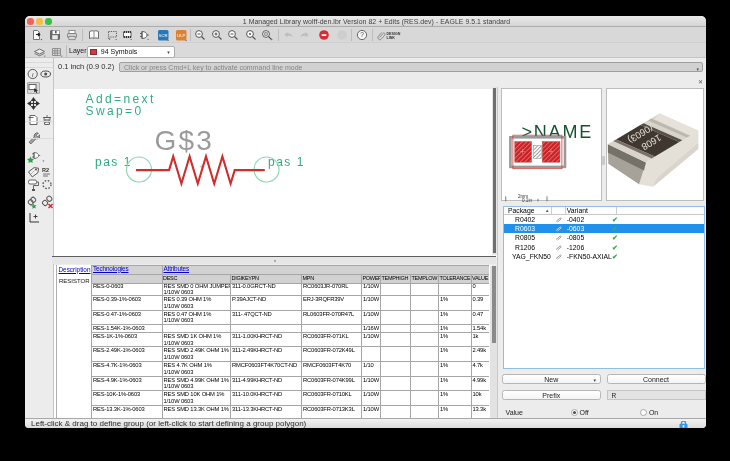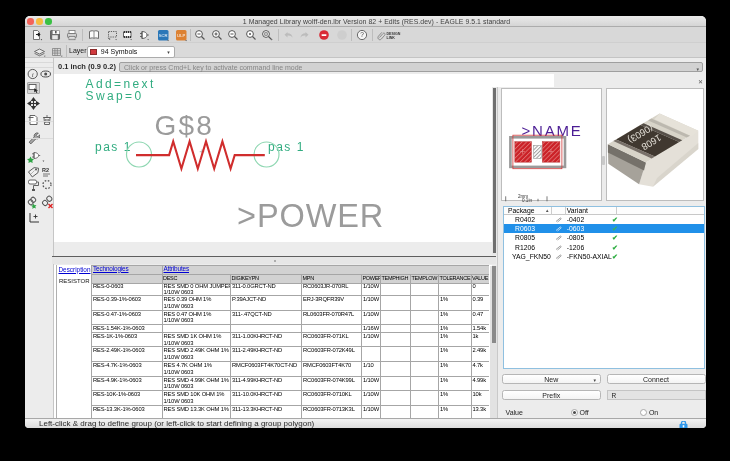--- a/index.html
+++ b/index.html
@@ -9,31 +9,31 @@
 #titlebar{position:absolute;left:0;top:0;width:681px;height:11px;background:linear-gradient(#eaeaea,#d5d5d5);border-bottom:1px solid #acacac}
 .tl{position:absolute;top:2.3px;width:6.4px;height:6.4px;border-radius:50%}
 #title{position:absolute;left:0;top:0;width:681px;height:11px;line-height:12px;text-align:center;font-size:6.9px;letter-spacing:0.05px;color:#3f3f3f;text-indent:22px}
 
 #tb1{position:absolute;left:0;top:11px;width:681px;height:16px;background:#d8d8d8;border-bottom:1px solid #cfcfcf}
 #tb2{position:absolute;left:0;top:27px;width:681px;height:15px;background:#dadada;border-bottom:1px solid #c4c4c4}
 .sep{position:absolute;top:2px;width:1px;height:12px;background:#bdbdbd}
 .ticon{position:absolute;top:2px}
 
 #cmdrow{position:absolute;left:29px;top:42px;width:652px;height:18.5px;background:#ececec}
-#coord{position:absolute;left:33px;top:46px;font-size:7.5px;font-weight:bold;color:#2b2b2b}
+#coord{position:absolute;left:33px;top:46px;font-size:7.5px;font-weight:normal;color:#2b2b2b}
 #cmdin{position:absolute;left:94px;top:45.5px;width:584px;height:10.5px;background:#d2d2d2;border:1px solid #9f9f9f;border-radius:2px;font-size:7px;color:#868686;line-height:9px;padding-left:4px}
 #cmdin .dn{position:absolute;right:3px;top:2px;font-size:5px;color:#555}
 
 #sidebar{position:absolute;left:0;top:42px;width:29px;height:359.5px;background:#ececec;border-right:1px solid #c6c6c6}
 .sbline{position:absolute;left:0;width:28px;height:1px;background:#d9d9d9}
 
 #notif{position:absolute;left:29px;top:60.5px;width:652px;height:10px;background:#d6ebf7;font-size:7.2px;color:#1c1c1c;text-align:center;line-height:10.5px;padding-right:10px}
 #notifx{position:absolute;left:673px;top:60.5px;font-size:6px;color:#555;line-height:10px}
 
-#canvas{position:absolute;left:29px;top:58px;width:500px;height:168px;background:#fff;overflow:hidden}
+#canvas{position:absolute;left:29px;top:73px;width:500px;height:168px;background:#fff;overflow:hidden}
 .grn{color:#31ac80;position:absolute;white-space:pre}
 .gry{color:#9b9b9b;position:absolute;white-space:pre}
 #vscroll1{position:absolute;left:467px;top:70.5px;width:5px;height:168px;background:#e7e7e7}
 #vthumb1{position:absolute;left:468px;top:72px;width:2.5px;height:165px;background:#6f6f6f}
 #split{position:absolute;left:27px;top:239.5px;width:444px;height:1.7px;background:#5e5e5e}
 #splitband{position:absolute;left:27px;top:241.2px;width:444px;height:7.3px;background:#e6e6e6}
 #splitdot{position:absolute;left:249px;top:243.5px;width:2px;height:2px;border-radius:50%;background:#9a9a9a}
 
 #tblpanel{position:absolute;left:29px;top:248.5px;width:438px;height:153px;background:#fff;overflow:hidden}
 #tblwrap{position:absolute;left:2px;top:0;width:433px;height:153px;border-left:1px solid #b0b0b0;overflow:hidden}
@@ -52,21 +52,21 @@
 
 #pkgtbl{position:absolute;left:478px;top:190px;width:202px;height:162.5px;background:#fff;border:1px solid #8fc0e0;font-size:6.8px}
 .pkgrow{position:absolute;left:0;width:200px;height:9.2px;line-height:9.2px}
 .chk{position:absolute;left:108px;top:0;color:#2fae43;font-weight:bold;font-size:7px}
 
 .btn{position:absolute;height:10px;background:linear-gradient(#ffffff,#f4f4f4);border:1px solid #b6b6b6;border-radius:2.5px;font-size:7px;color:#1d1d1d;text-align:center;line-height:9px}
 #rfield{position:absolute;left:581.5px;top:374px;width:99px;height:10px;background:#e3e3e3;border:1px solid #c4c4c4;font-size:6.5px;color:#222;line-height:9px;padding-left:4px}
 .radio{position:absolute;width:7px;height:7px;border-radius:50%;background:#fff;border:1px solid #a8a8a8}
 .rlbl{position:absolute;font-size:7px;color:#1d1d1d}
 
-#status{position:absolute;left:0;top:401.5px;width:681px;height:10.5px;background:linear-gradient(#f2f2f2,#dcdcdc);border-top:1px solid #a8a8a8;font-size:8px;color:#2a2a2a;line-height:10px;padding-left:14px}
+#status{position:absolute;left:0;top:401.5px;width:681px;height:10.5px;background:linear-gradient(#f2f2f2,#dcdcdc);border-top:1px solid #a8a8a8;font-size:8px;color:#2a2a2a;line-height:10px;padding-left:6px}
 </style></head><body>
 <div id="win">
 <div id="titlebar">
 <div class="tl" style="left:2.3px;background:#f4635a"></div>
 <div class="tl" style="left:11.3px;background:#f6bd40"></div>
 <div class="tl" style="left:20.3px;background:#3ac043"></div>
 <div id="title">1 Managed Library wolff-den.lbr Version 82 + Edits (RES.dev) - EAGLE 9.5.1 standard</div>
 </div>
 <div id="tb1">
 <svg class="ticon" style="left:6px" width="12" height="12">
@@ -258,30 +258,29 @@
     </svg>
 <svg class="abs" style="left:2.5px;top:194.5px" width="13" height="13">
       <path d="M2 2v9h9" fill="none" stroke="#333" stroke-width="1"></path>
       <path d="M5.5 5.5h4m-2-2v4" stroke="#333" stroke-width="0.9"></path>
     </svg>
 <div class="abs" style="left:0;top:105px;width:28px;height:1px;background:#dcdcdc"></div>
 <div class="abs" style="left:0;top:122px;width:28px;height:1px;background:#dcdcdc"></div>
 <div id="notifx">✕</div>
 <div id="canvas">
 <div class="grn" style="left:31.5px;top:5.2px;font-size:12px;letter-spacing:2.4px;line-height:11.5px">Add=next<br>Swap=0</div>
-<div class="gry" style="left:100.5px;top:36px;font-size:28px;letter-spacing:2.2px">G$8</div>
+<div class="gry" style="left:100.5px;top:36px;font-size:28px;letter-spacing:2.2px">G$3</div>
 <div class="grn" style="left:41px;top:65.5px;font-size:12px;letter-spacing:1.5px">pas 1</div>
 <div class="grn" style="left:214px;top:65.5px;font-size:12px;letter-spacing:1.5px">pas 1</div>
 <svg class="abs" style="left:0;top:0" width="438" height="168">
 <circle cx="85" cy="80.5" r="12.5" fill="none" stroke="#8fd7b2" stroke-width="1.2"></circle>
 <circle cx="212.5" cy="80.5" r="12.5" fill="none" stroke="#8fd7b2" stroke-width="1.2"></circle>
 <path d="M145.7 77.7h4.6m-2.3-2.3v4.6" stroke="#b5b5b5" stroke-width="0.9" fill="none"></path>
 <path d="M82 81.1h33.1l4.1-13.6 8.2 27.2 8.2-27.2 8.2 27.2 8.2-27.2 8.2 27.2 8.2-27.2 8.2 27.2 4.1-13.6h30.1" fill="none" stroke="#d02d2d" stroke-width="2.1"></path>
 </svg>
-<div class="gry" style="left:183px;top:123.5px;font-size:32.5px;letter-spacing:0.9px">&gt;POWER</div>
 </div>
 <div id="vscroll1"></div>
     <div id="vthumb1"></div>
 <div id="split"></div>
     <div id="splitband"></div>
     <div id="splitdot"></div>
 <div id="tblpanel">
 <div id="tblwrap">
 <div id="desclink">Description</div>
 <div id="resistor">RESISTOR</div>
@@ -424,21 +423,21 @@
               <td>13.3k</td>
             </tr>
 </tbody>
         </table>
 </div>
 </div>
 <div id="vscroll2"></div>
     <div id="vthumb2"></div>
 <div id="rpanel"></div>
 <div class="pbox" style="left:476px;top:71.5px;width:100.5px;height:113px">
-<div class="gry" style="left:19.5px;top:33px;font-size:15px;letter-spacing:1.8px;color:#4c1d95">&gt;NAME</div>
+<div class="gry" style="left:19.5px;top:33px;font-size:18px;letter-spacing:1.8px;color:#14532d">&gt;NAME</div>
 <svg class="abs" style="left:0;top:0" width="100" height="113">
 <defs>
 <pattern id="rh" width="3.2" height="3.2" patternUnits="userSpaceOnUse" patternTransform="rotate(45)">
             <rect width="3.2" height="3.2" fill="#cb2127"></rect>
             <rect width="0.9" height="3.2" fill="#df6e6e"></rect>
           </pattern>
 <pattern id="gh" width="2.6" height="2.6" patternUnits="userSpaceOnUse" patternTransform="rotate(45)">
             <rect width="2.6" height="2.6" fill="#fff"></rect>
             <rect width="1" height="2.6" fill="#9a9a9a"></rect>
           </pattern>

